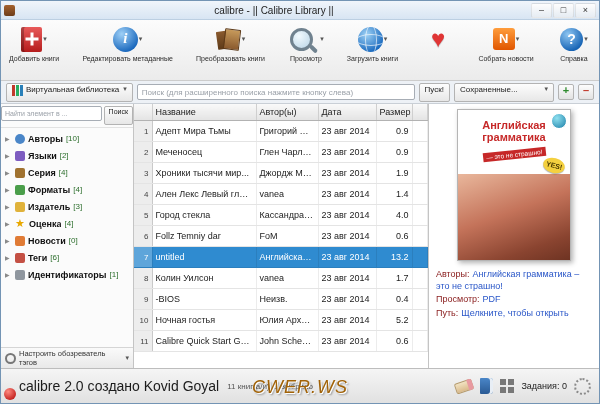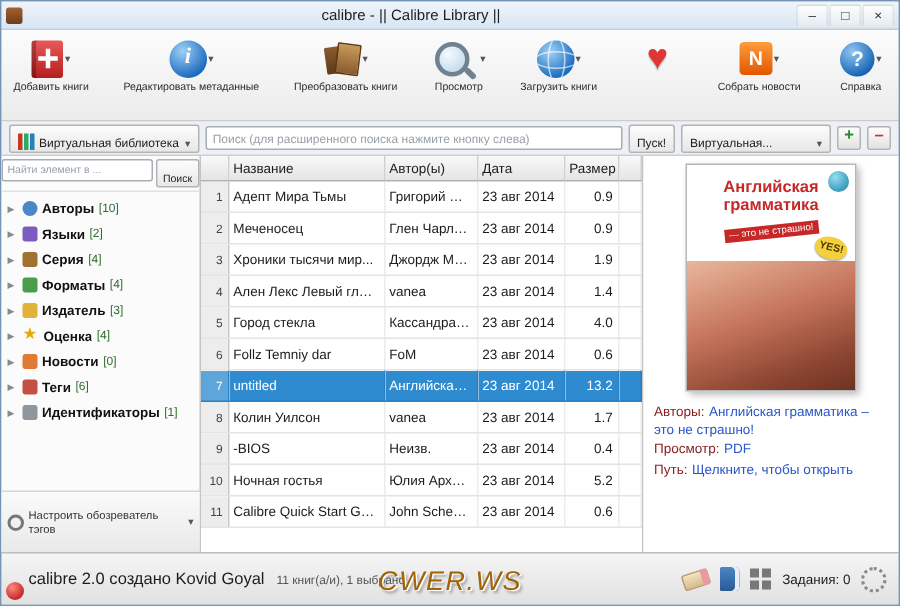--- a/index.html
+++ b/index.html
@@ -35,21 +35,21 @@
   .ic-globe::before{content:"";position:absolute;left:-2px;top:7px;width:28px;height:10px;border:1px solid rgba(255,255,255,0.65);border-radius:50%;}
   .ic-globe::after{content:"";position:absolute;left:7px;top:-2px;width:10px;height:28px;border:1px solid rgba(255,255,255,0.65);border-radius:50%;}
   .ic-heart{font-size:24px;line-height:26px;color:#e03535;text-shadow:0 1px 1px rgba(0,0,0,0.25);}
   .ic-news{width:22px;height:22px;border-radius:3px;background:linear-gradient(#ff9d3c,#e05600);margin:2px 0;}
   .ic-news::after{content:"N";position:absolute;left:0;right:0;top:3px;text-align:center;color:#fff;font-weight:bold;font-size:13px;}
   .ic-help{width:23px;height:23px;border-radius:50%;background:radial-gradient(circle at 35% 28%,#8ec6f2,#1663b4 75%);margin:1px 0;}
   .ic-help::after{content:"?";position:absolute;left:0;right:0;top:3px;text-align:center;color:#fff;font-weight:bold;font-size:14px;}
 
   
   .searchrow{flex:0 0 auto;height:22px;display:flex;align-items:center;gap:4px;padding:0 5px;background:#edf1f6;border-bottom:1px solid #c9cfd6;}
-  .btn{display:inline-flex;align-items:flex-end;gap:3px;font-size:8px;color:#222;background:linear-gradient(#fdfdfd,#e7e7e7);border:1px solid #b3b3b3;border-radius:2px;padding:1px 5px;height:15px;white-space:nowrap;}
+  .btn{display:inline-flex;align-items:flex-start;gap:3px;font-size:8px;color:#222;background:linear-gradient(#fdfdfd,#e7e7e7);border:1px solid #b3b3b3;border-radius:2px;padding:1px 5px;height:15px;white-space:nowrap;}
   .vl-ico{width:12px;height:11px;background:#c0392b;box-shadow:4px 0 0 #27ae60,8px 0 0 #2980b9;width:3px;margin-right:8px;}
   .search-input{flex:1;height:14px;border:1px solid #a7adb5;border-radius:2px;font-size:8px;padding:0 4px;color:#333;background:#fff;}
   .search-input::placeholder{color:#9aa0a8;}
   .saved{width:88px;justify-content:space-between;}
   .mini-ic{width:14px;height:14px;border-radius:2px;position:relative;background:linear-gradient(#fdfdfd,#e2e2e2);border:1px solid #b3b3b3;}
   .mini-plus::after{content:"+";position:absolute;left:0;right:0;top:-1px;text-align:center;color:#2c8a2c;font-weight:bold;font-size:11px;}
   .mini-minus::after{content:"–";position:absolute;left:0;right:0;top:-1px;text-align:center;color:#c0392b;font-weight:bold;font-size:11px;}
 
   
   .main{flex:1;display:flex;min-height:0;background:#fff;}
@@ -67,21 +67,21 @@
   .si-langs{background:#7d5cc0;}
   .si-series{background:#a0722f;}
   .si-formats{background:#4a9e4a;}
   .si-pub{background:#e0b23a;}
   .si-star{color:#e8a800;font-size:11px;line-height:10px;width:11px;height:11px;border-radius:0;background:none;}
   .si-news{background:#e07b35;}
   .si-tags{background:#c45044;}
   .si-ids{background:#8f969e;}
   .s-label{font-weight:bold;white-space:nowrap;overflow:hidden;text-overflow:ellipsis;}
   .s-count{color:#2c6e2c;font-size:8px;}
-  .sb-footer{flex:0 0 auto;display:flex;align-items:center;gap:3px;border-top:1px solid #d5d5d5;background:linear-gradient(#fafafa,#e9e9e9);font-size:7.5px;color:#333;padding:12px 4px;height:16px;margin-top:28px;}
+  .sb-footer{flex:0 0 auto;display:flex;align-items:center;gap:3px;border-top:1px solid #d5d5d5;background:linear-gradient(#fafafa,#e9e9e9);font-size:7.5px;color:#333;padding:2px 4px;height:16px;margin-top:28px;}
   .wrench{width:7px;height:7px;border:2px solid #777;border-radius:50%;flex:0 0 auto;}
 
   
   .tablewrap{flex:1;min-width:0;background:#fff;border-right:1px solid #c4c4c4;overflow:hidden;}
   table{border-collapse:collapse;table-layout:fixed;width:100%;font-size:9px;color:#1c1c1c;}
   th{background:linear-gradient(#f9f9f9,#e4e4e4);border-right:1px solid #cfcfcf;border-bottom:1px solid #b2b2b2;font-weight:normal;text-align:left;padding:1px 3px;height:14px;white-space:nowrap;overflow:hidden;}
   td{border-right:1px solid #ececec;border-bottom:1px solid #e4e4e4;padding:1px 3px;height:18px;white-space:nowrap;overflow:hidden;text-overflow:ellipsis;}
   td.num{background:#ededed;border-right:1px solid #c9c9c9;color:#444;font-size:8px;text-align:right;}
   td.c-size{text-align:right;}
   tr.selected td{background:#2f8bd0;color:#fff;border-color:#2b7fbe;}
@@ -96,21 +96,21 @@
   .cover-photo{position:absolute;left:0;right:0;bottom:0;height:86px;background:linear-gradient(160deg,#e9b79c 0%,#c4735a 45%,#8a4430 80%,#6e3322 100%);}
   .cover-yes{position:absolute;right:5px;top:48px;background:#f4d03f;border-radius:50%;font-size:7px;font-weight:bold;color:#4a3a00;padding:4px 3px;transform:rotate(14deg);box-shadow:0 1px 1px rgba(0,0,0,0.3);}
   .cover-badge{position:absolute;top:3px;right:3px;width:14px;height:14px;border-radius:50%;background:radial-gradient(circle at 35% 30%,#8fe0ef,#1b7fa8);border:1px solid #fff;}
   .fields{padding:2px 7px;font-size:9px;line-height:1.3;}
   .field{margin-bottom:2px;}
   .f-label{color:#8b2020;margin-right:3px;}
   .f-value{color:#2956c8;}
 
   
   .statusbar{flex:0 0 auto;height:34px;display:flex;align-items:center;gap:8px;padding:0 8px 0 18px;background:linear-gradient(#f5f5f5,#e1e1e1);border-top:1px solid #bdbdbd;position:relative;}
-  .version{font-size:11px;color:#1c1c1c;white-space:nowrap;}
+  .version{font-size:14px;color:#1c1c1c;white-space:nowrap;}
   .bookcount{font-size:8px;color:#555;white-space:nowrap;}
   .sb-right{margin-left:auto;display:flex;align-items:center;gap:7px;}
   .eraser{width:16px;height:9px;background:linear-gradient(#f2e3c2,#d9b98a);border:1px solid #b59a6b;border-radius:2px;transform:rotate(-18deg);position:relative;}
   .eraser::after{content:"";position:absolute;right:-1px;top:-1px;bottom:-1px;width:5px;background:#e89aa0;border-radius:0 2px 2px 0;}
   .bookic{width:13px;height:16px;background:linear-gradient(#4a86c8,#2a5a94);border-radius:1px 3px 3px 1px;box-shadow:inset -3px 0 0 #e8eef5;}
   .gridic{width:6px;height:6px;background:#787878;box-shadow:8px 0 0 #787878,0 8px 0 #787878,8px 8px 0 #787878;margin-right:8px;margin-bottom:8px;}
   .jobs{font-size:9px;color:#1c1c1c;white-space:nowrap;}
   .spinner{width:13px;height:13px;border-radius:50%;border:2px dotted #8a8a8a;}
 
   .watermark{position:absolute;left:50%;bottom:5px;transform:translateX(-50%);font-size:18px;font-weight:normal;font-style:italic;letter-spacing:1px;color:#a16207;text-shadow:1px 1px 0 #fff,2px 2px 2px rgba(0,0,0,0.35);z-index:20;pointer-events:none;}
@@ -191,21 +191,21 @@
     <span class="btn">
       <span class="vl-ico"></span>
       <span>Виртуальная библиотека</span>
       <span class="dd">▾</span>
     </span>
     <input class="search-input" placeholder="Поиск (для расширенного поиска нажмите кнопку слева)" style="">
     <span class="btn">
         <span>Пуск!</span>
       </span>
     <span class="btn saved">
-      <span>Виртуальная...</span>
+      <span>Сохраненные...</span>
       <span class="dd">▾</span>
     </span>
     <span class="mini-ic mini-plus"></span>
     <span class="mini-ic mini-minus"></span>
   </div>
 
   <div class="main">
 
     <div class="sidebar">
       <div class="sb-search">

